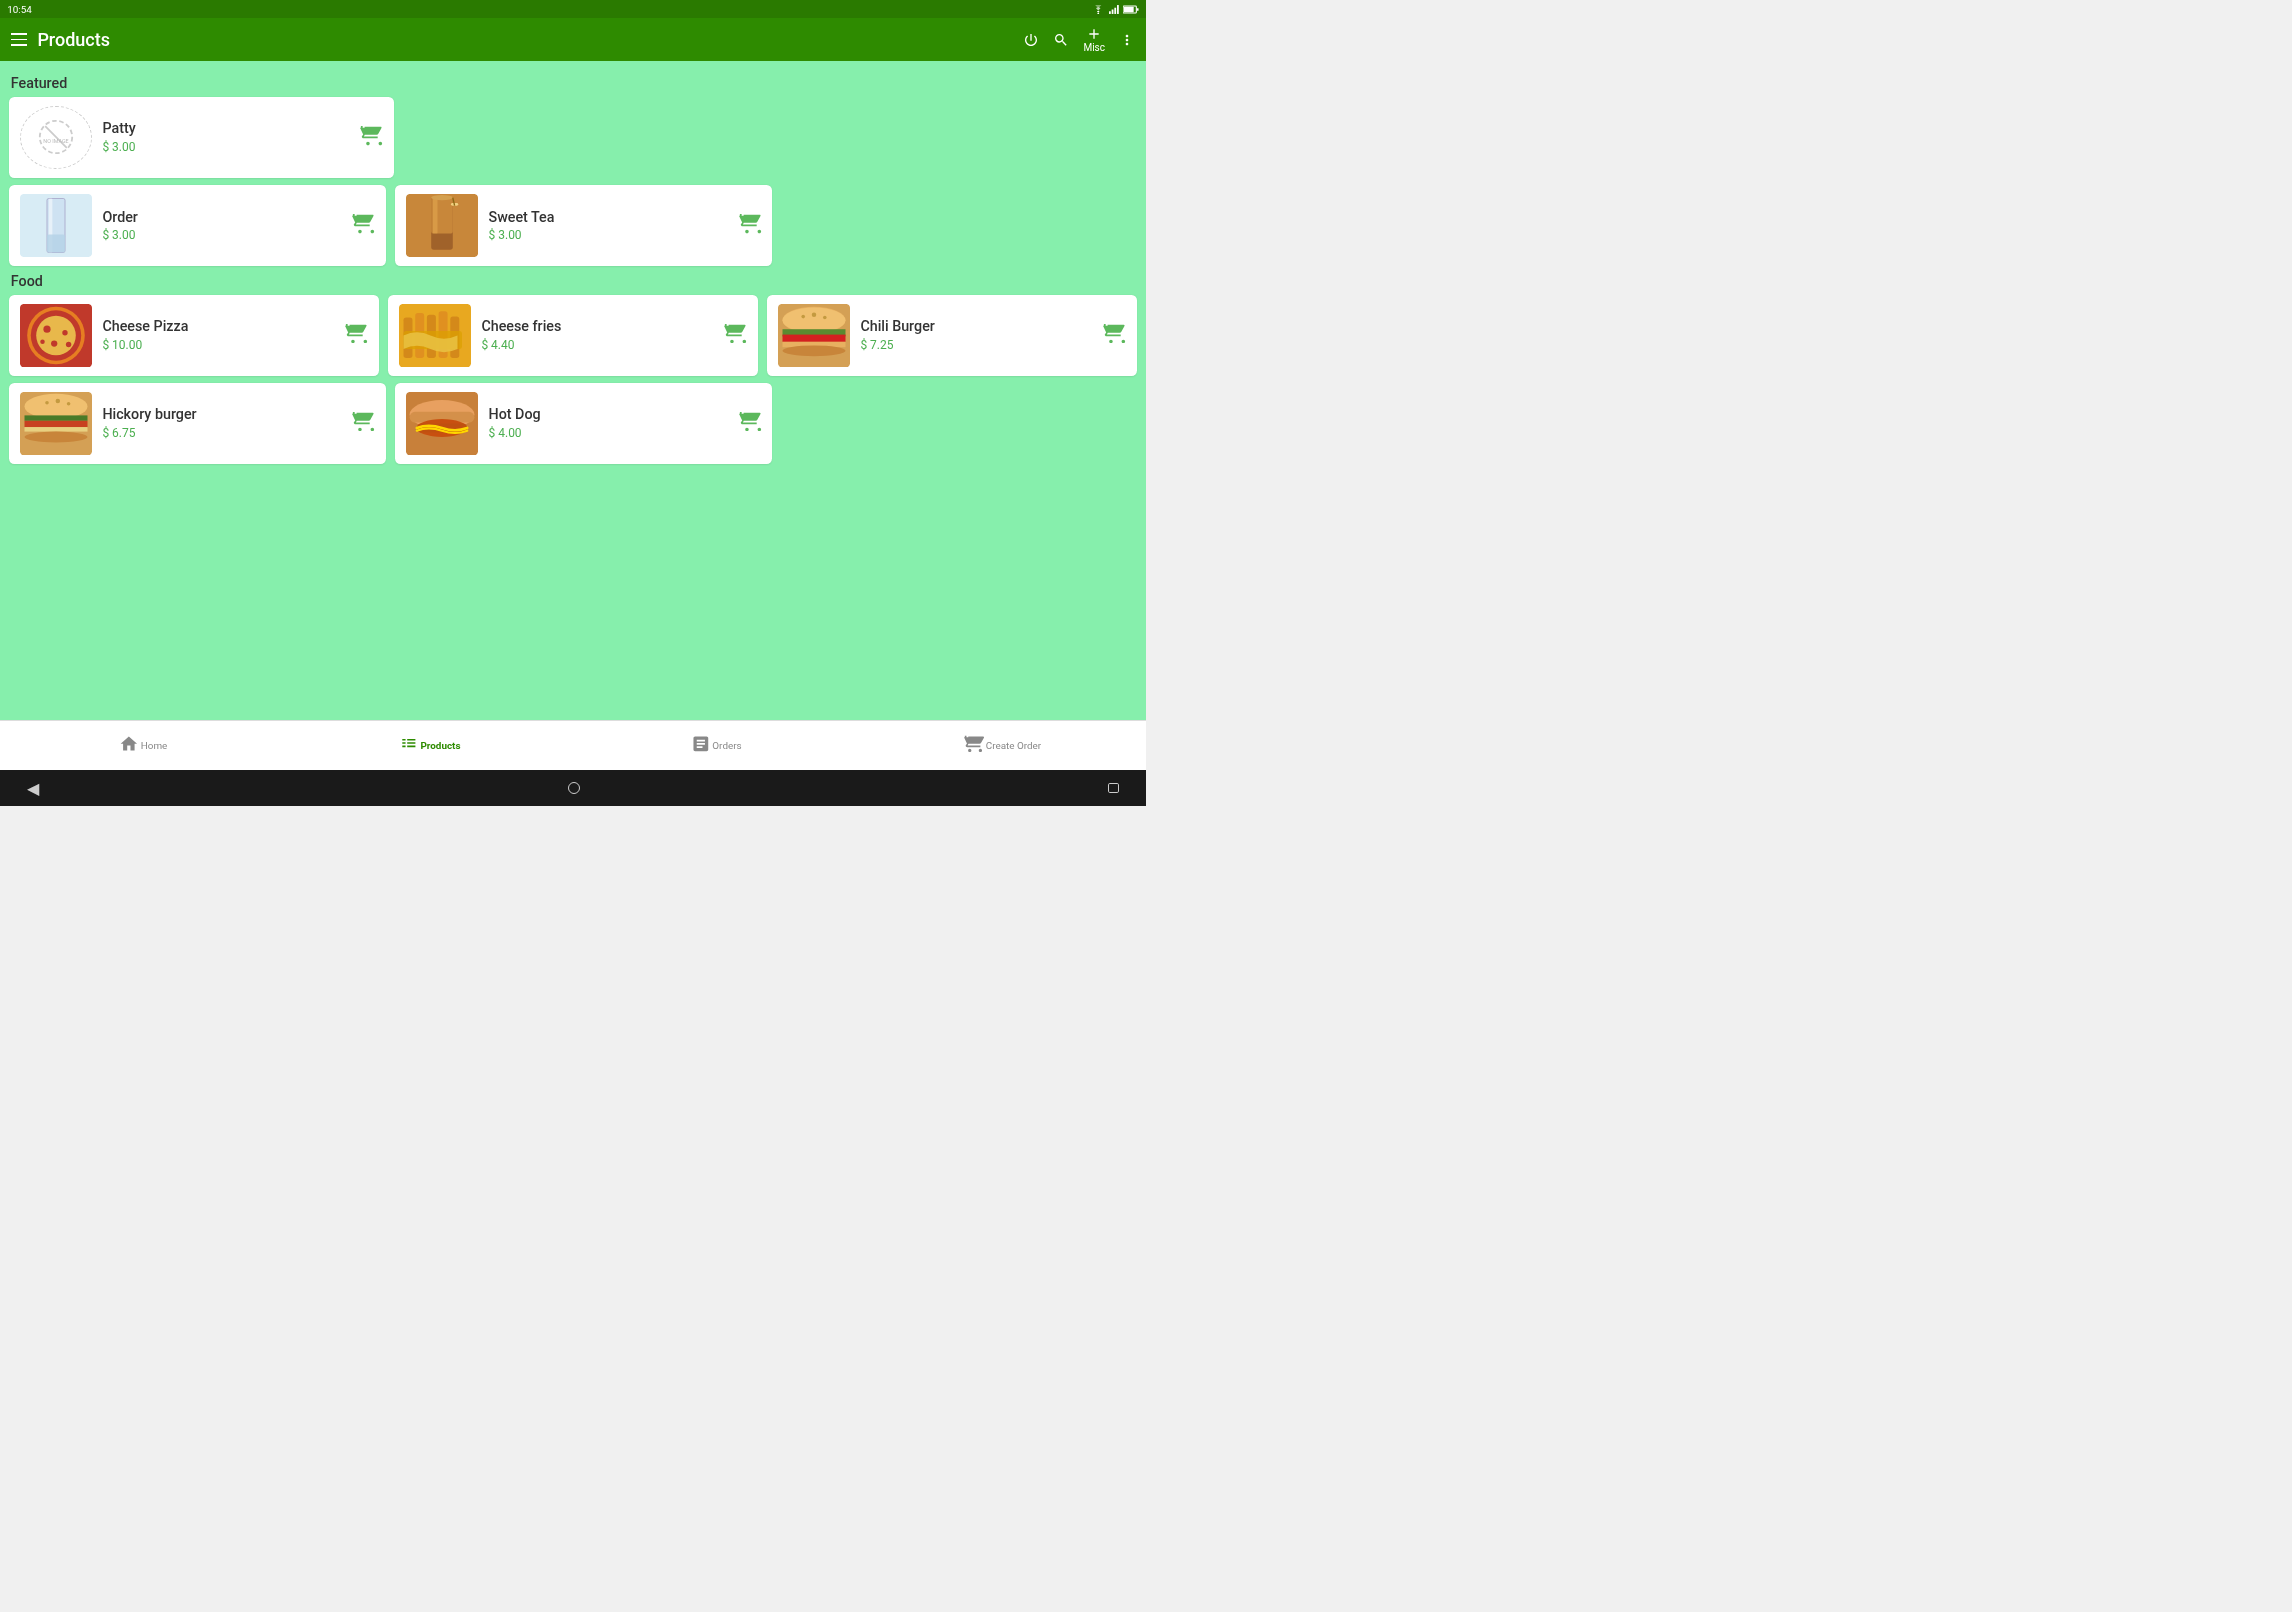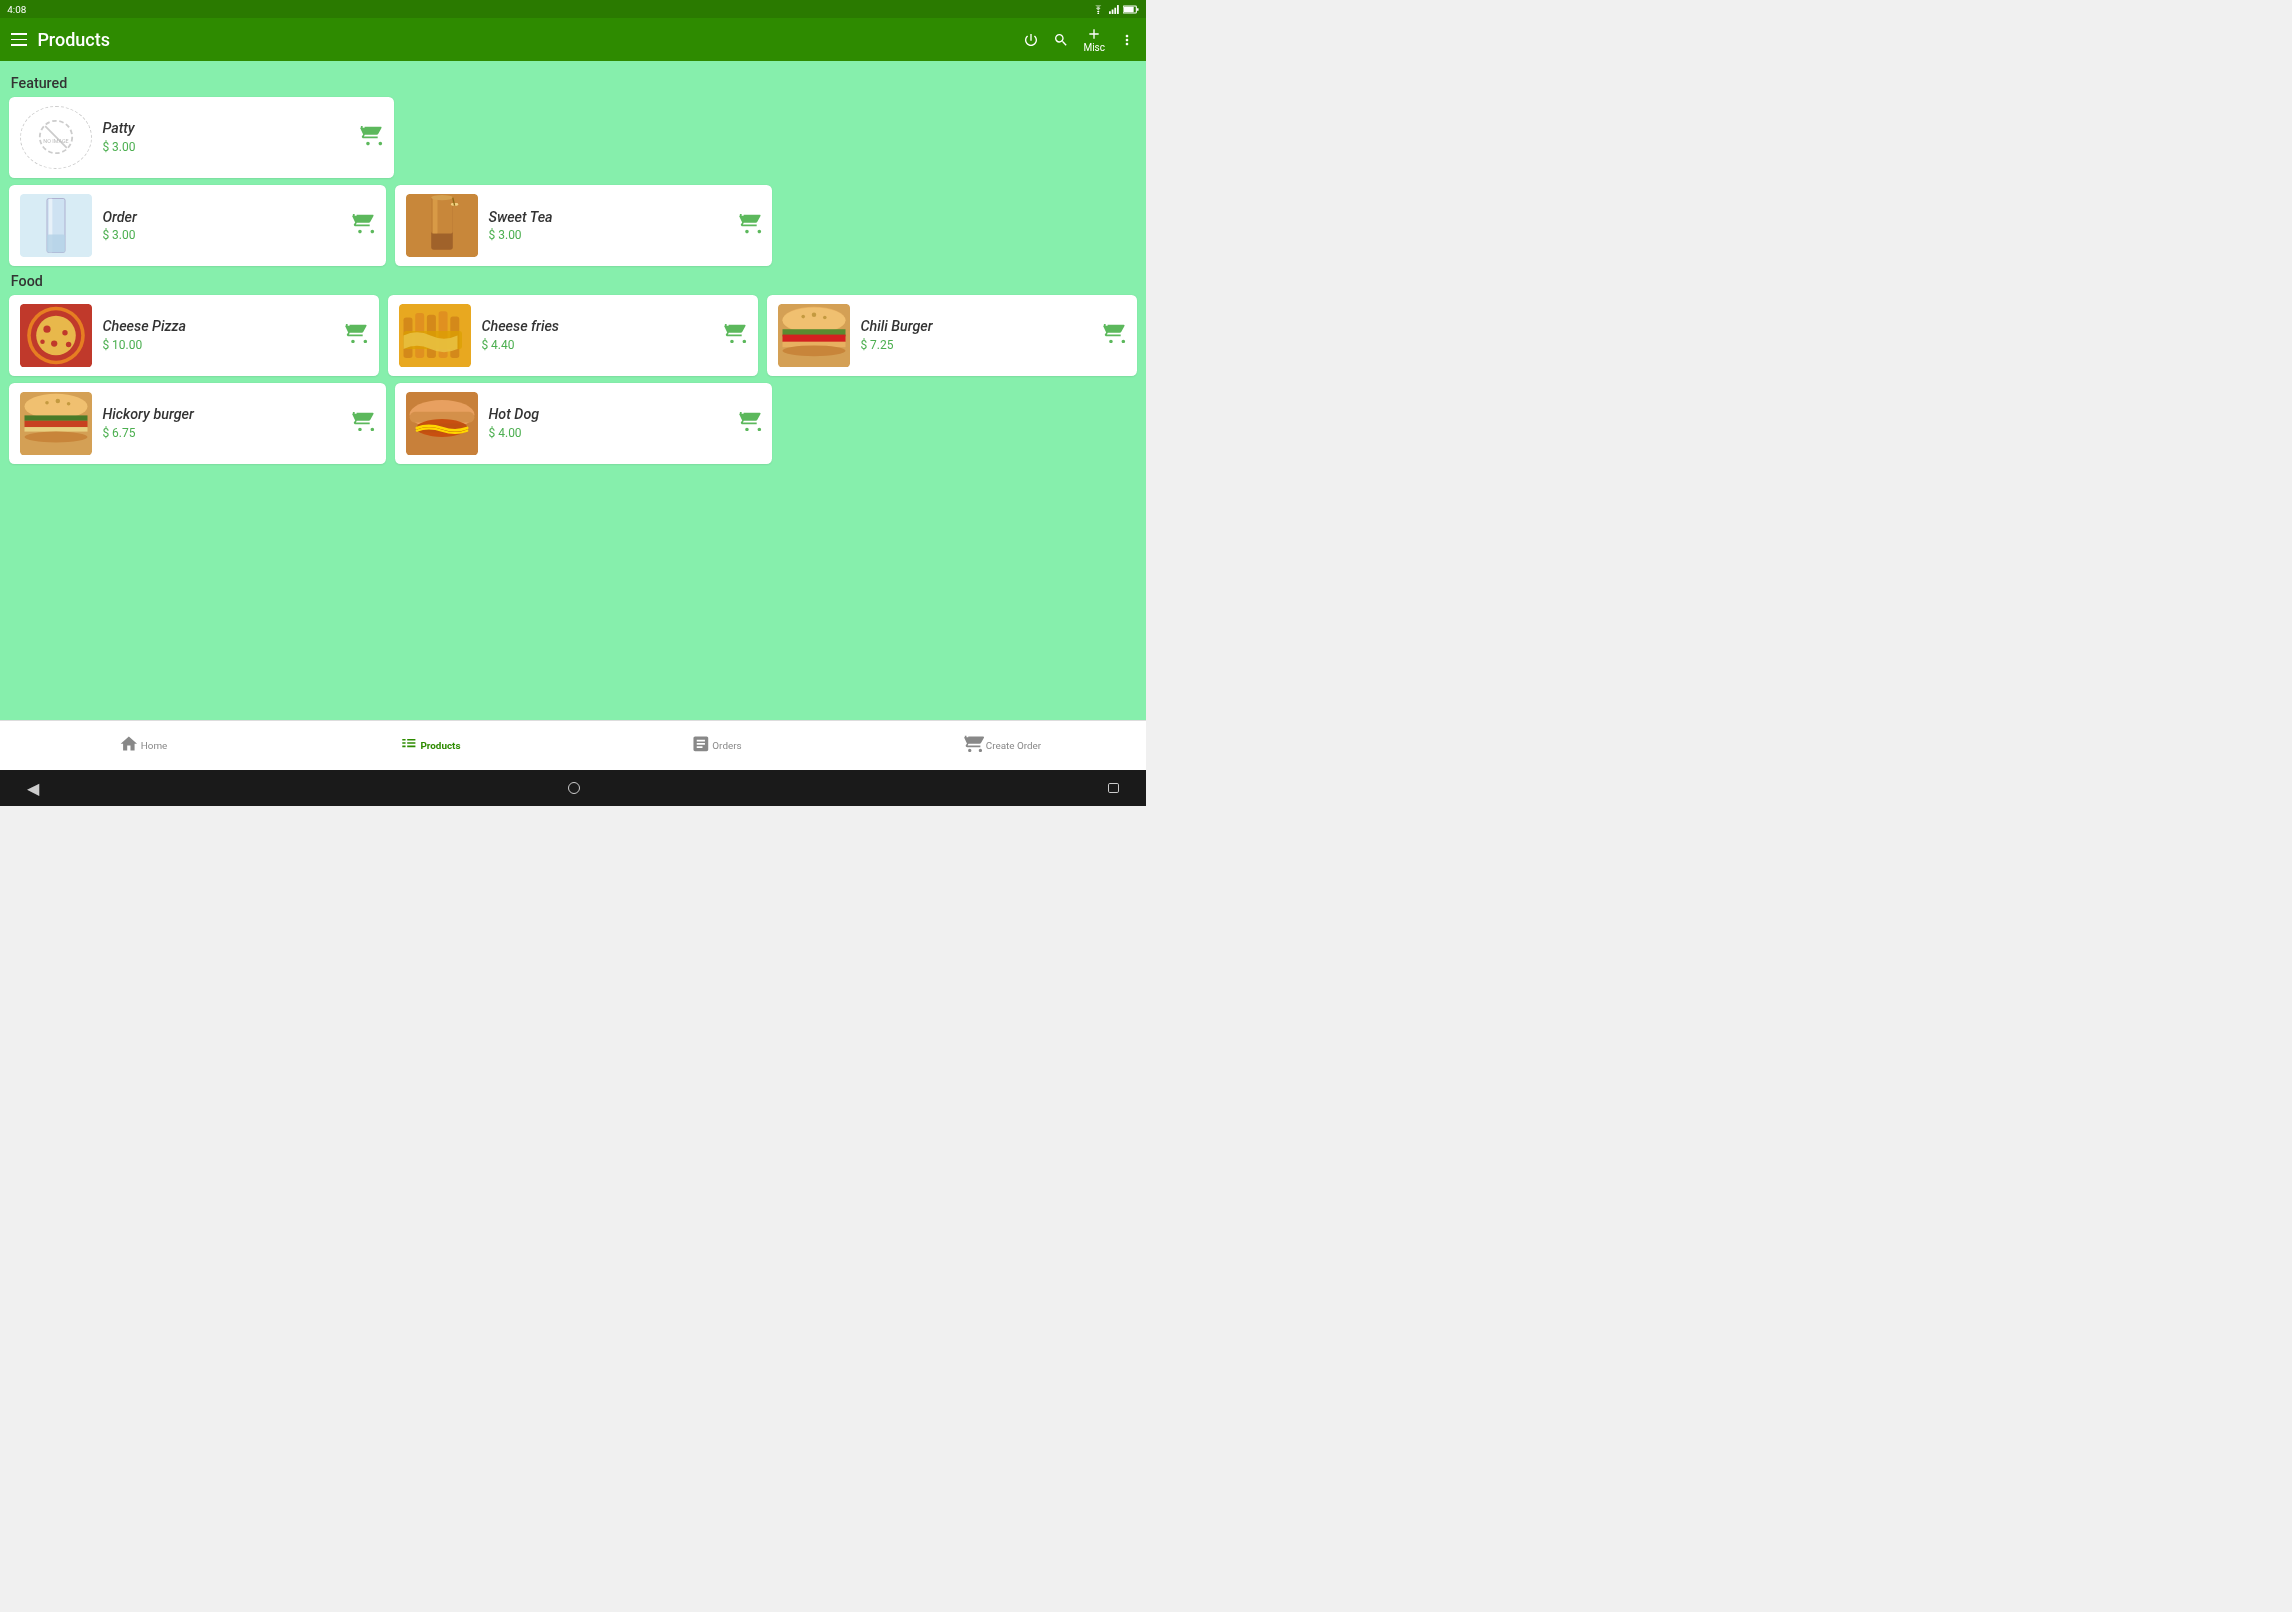--- a/index.html
+++ b/index.html
@@ -125,21 +125,20 @@
     }
 
     .product-info {
       flex: 1;
     }
     .product-name {
       font-size: 14.3px;
       font-weight: 500;
       color: #333;
       margin-bottom: 3.6px;
-      font-style: italic;
     }
     .product-price {
       font-size: 12px;
       color: #4caf50;
       font-weight: 400;
     }
 
     .cart-btn {
       color: #5cb85c;
       font-size: 19.7px;
@@ -209,21 +208,21 @@
       display: block;
       width: 16px;
       height: 1.8px;
       background: white;
     }
   </style>
 </head>
 <body>
 
 <div class="status-bar">
-  <span>4:08</span>
+  <span>10:54</span>
   <div class="status-bar-right">
 
     <svg width="12.5" height="9" viewBox="0 0 14 10">
       <path d="M7 8.5l1.5-1.5A2.1 2.1 0 0 0 7 6.5a2.1 2.1 0 0 0-1.5.5z" fill="white"></path>
       <path d="M7 6L9.5 3.5A3.5 3.5 0 0 0 7 2.5a3.5 3.5 0 0 0-2.5 1z" fill="white" opacity="0.7"></path>
       <path d="M7 3.5L10.5 0A5.5 5.5 0 0 0 7 -1a5.5 5.5 0 0 0-3.5 1z" fill="white" opacity="0.4"></path>
       <circle cx="7" cy="9.5" r="1" fill="white"></circle>
     </svg>
 
     <svg width="10.7" height="9" viewBox="0 0 12 10">

